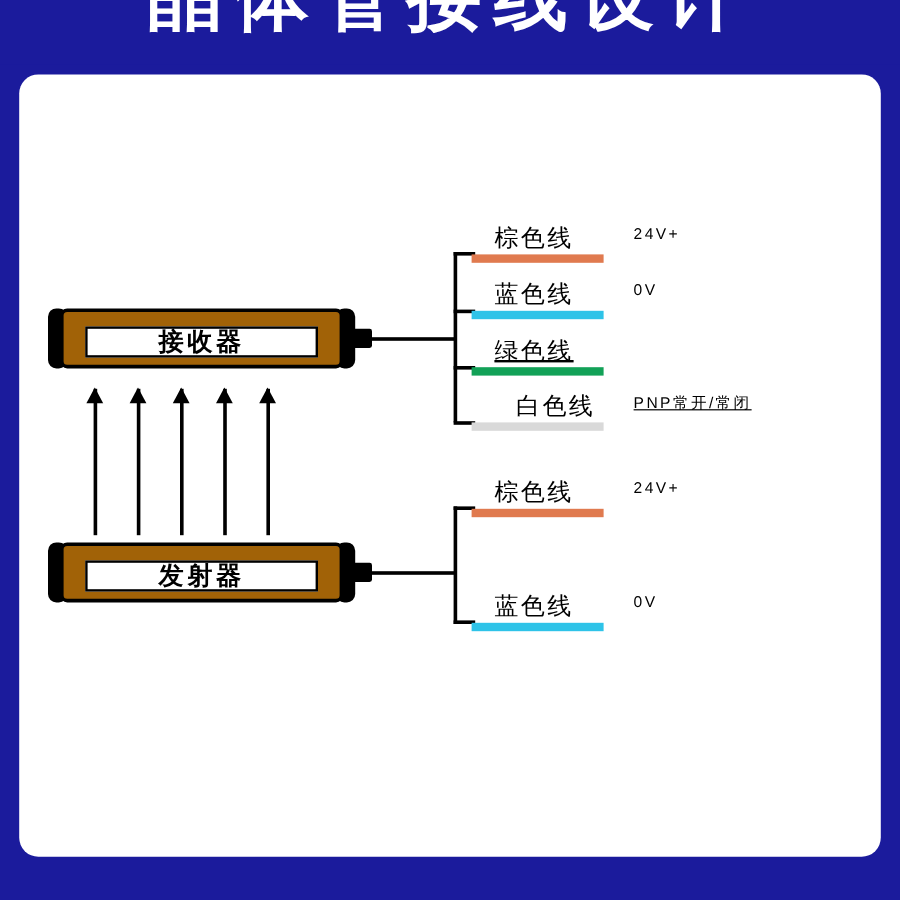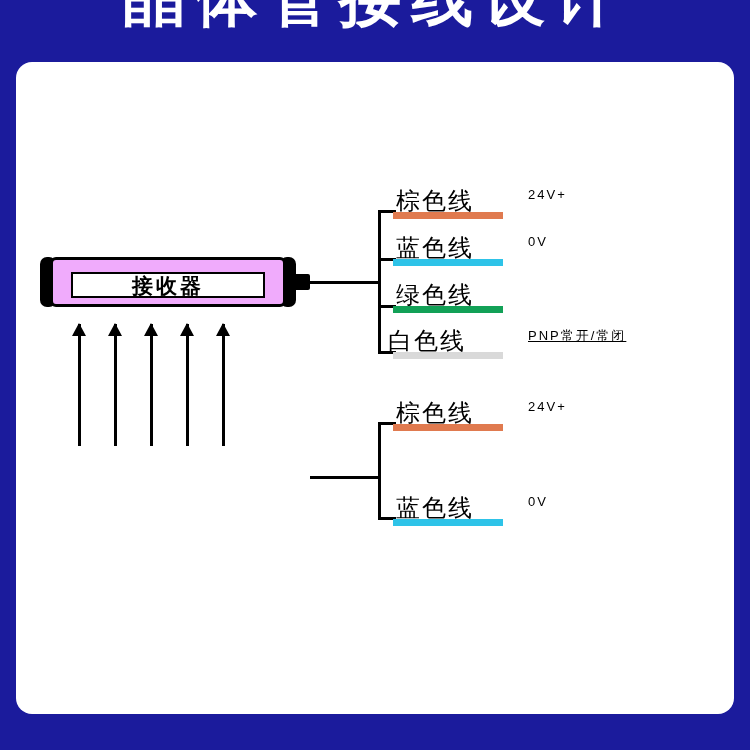--- a/index.html
+++ b/index.html
@@ -73,21 +73,21 @@
     border-radius: 7px;
   }
   .sensor .cap.left { left: 0; }
   .sensor .cap.right { right: 0; }
   .sensor .bar {
     position: absolute;
     left: 10px;
     right: 10px;
     top: 0;
     height: 50px;
-    background: #f0abfc;
+    background: #a16207;
     border: 3px solid #000000;
     border-radius: 6px;
     box-sizing: border-box;
   }
   .sensor .window {
     position: absolute;
     left: 18px;
     right: 18px;
     top: 12px;
     height: 26px;
@@ -141,24 +141,25 @@
   .lead.h { height: 3px; }
   .lead.v { width: 3px; }
 
   
   .wire {
     position: absolute;
     height: 7px;
   }
   .wire-label {
     position: absolute;
-    font-size: 24px;
+    font-size: 20px;
     color: #000000;
     letter-spacing: 2px;
     white-space: nowrap;
+    margin-left: 16px;
   }
   .wire-func {
     position: absolute;
     font-size: 13px;
     color: #000000;
     letter-spacing: 2px;
     white-space: nowrap;
   }
 </style>
 </head>
@@ -175,20 +176,30 @@
       <div class="cap left"></div>
       <div class="cap right"></div>
       <div class="bar">
         <div class="window">
           <span>接收器</span>
         </div>
       </div>
       <div class="nub"></div>
     </div>
 
+    <div class="sensor" style="left:24px; top:390px; width:256px;">
+      <div class="cap left"></div>
+      <div class="cap right"></div>
+      <div class="bar">
+        <div class="window">
+          <span>发射器</span>
+        </div>
+      </div>
+      <div class="nub"></div>
+    </div>
 
     <div class="beam" style="left:62px; top:262px; height:122px;"></div>
     <div class="beam" style="left:98px; top:262px; height:122px;"></div>
     <div class="beam" style="left:134px; top:262px; height:122px;"></div>
     <div class="beam" style="left:170px; top:262px; height:122px;"></div>
     <div class="beam" style="left:206px; top:262px; height:122px;"></div>
 
     <div class="lead h" style="left:294px; top:219px; width:70px;"></div>
     <div class="lead v" style="left:362px; top:148px; height:142px;"></div>
     <div class="lead h" style="left:362px; top:148px; width:18px;"></div>
@@ -197,24 +208,24 @@
     <div class="lead h" style="left:362px; top:289px; width:18px;"></div>
 
     <div class="wire-label" style="left:380px; top:123px;">棕色线</div>
     <div class="wire" style="left:377px; top:150px; width:110px; background:#e07a4f;"></div>
     <div class="wire-func" style="left:512px; top:125px;">24V+</div>
 
     <div class="wire-label" style="left:380px; top:170px;">蓝色线</div>
     <div class="wire" style="left:377px; top:197px; width:110px; background:#2ec3e8;"></div>
     <div class="wire-func" style="left:512px; top:172px;">0V</div>
 
-    <div class="wire-label" style="left:380px; top:217px;">绿色线</div>
+    <div class="wire-label" style="left:380px; top:217px;text-decoration:underline;">绿色线</div>
     <div class="wire" style="left:377px; top:244px; width:110px; background:#12a157;"></div>
 
-    <div class="wire-label" style="left:372px; top:263px;">白色线</div>
+    <div class="wire-label" style="left:398px; top:263px;">白色线</div>
     <div class="wire" style="left:377px; top:290px; width:110px; background:#d9d9d9;"></div>
     <div class="wire-func" style="left:512px; top:265px;text-decoration:underline;">PNP常开/常闭</div>
 
     <div class="lead h" style="left:294px; top:414px; width:70px;"></div>
     <div class="lead v" style="left:362px; top:360px; height:98px;"></div>
     <div class="lead h" style="left:362px; top:360px; width:18px;"></div>
     <div class="lead h" style="left:362px; top:455px; width:18px;"></div>
 
     <div class="wire-label" style="left:380px; top:335px;">棕色线</div>
     <div class="wire" style="left:377px; top:362px; width:110px; background:#e07a4f;"></div>

